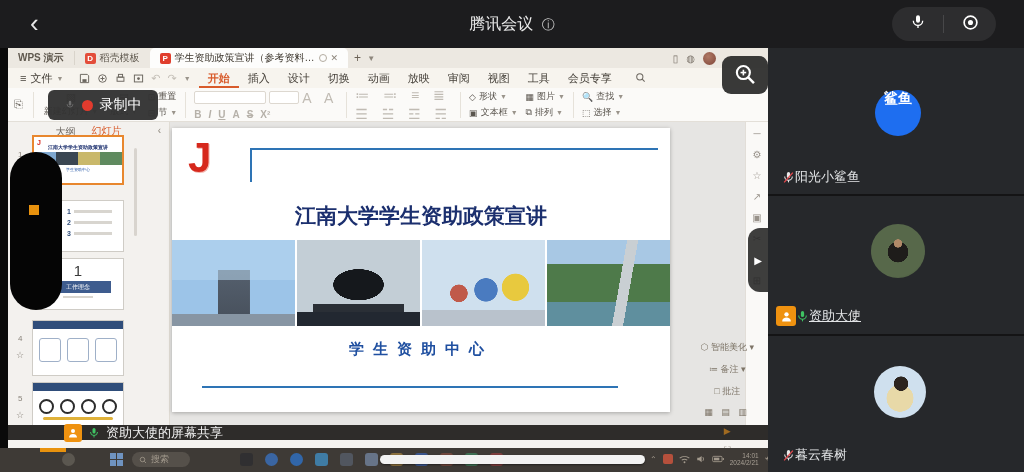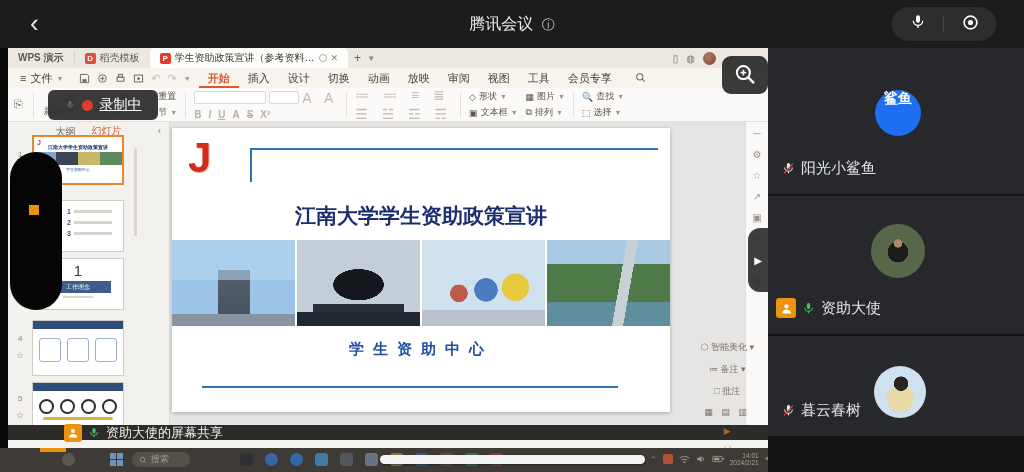--- a/index.html
+++ b/index.html
@@ -47,21 +47,21 @@
   .rsmall-col { display:flex; flex-direction:column; justify-content:center; gap:3px; padding:0 4px; }
   .rsmall { display:flex; align-items:center; gap:3px; }
   .fontbox { width:72px; height:13px; background:#fff; border:1px solid #ddd8d0; border-radius:2px; }
   .sizebox { width:30px; height:13px; background:#fff; border:1px solid #ddd8d0; border-radius:2px; }
   .fletters { display:flex; gap:7px; color:#b6b1a9; font-weight:bold; font-size:10px; }
   .dimglyphs { color:#c0bbb3; font-size:14px; letter-spacing:5px; }
   .caret { color:#9a948b; font-size:7px; }
 
   .rec-badge { position:absolute; left:40px; top:42px; width:110px; height:30px; background:rgba(50,50,50,.96); border-radius:6px; display:flex; align-items:center; justify-content:center; gap:7px; z-index:30; }
   .rec-dot { width:11px; height:11px; border-radius:50%; background:#e23b2e; }
-  .rec-text { color:#fff; font-size:14px;text-decoration:underline; }
+  .rec-text { color:#fff; font-size:14px; }
 
   
   .wps-body { position:absolute; left:0; top:74px; width:760px; height:303px; }
   .lpanel { position:absolute; left:0; top:0; width:162px; height:303px; background:#f3f1ee; border-right:1px solid #e0dcd4; overflow:hidden; }
   .lp-tabs { display:flex; justify-content:center; gap:16px; align-items:center; height:20px; font-size:10px; color:#6e6862; position:relative; }
   .lp-tab.active { color:#d85b2b; border-bottom:2px solid #d85b2b; }
   .lp-collapse { position:absolute; right:8px; top:3px; color:#8d867c; font-size:10px; }
   .thumb-num { position:absolute; left:10px; font-size:8px; color:#8a847b; }
   .thumb-star { position:absolute; left:8px; font-size:9px; color:#8a847b; }
   .thumb { position:absolute; left:24px; width:92px; background:#fff; border:1px solid #cfccc6; overflow:hidden; }
@@ -144,32 +144,32 @@
   .tb-icons i { width:13px; height:13px; border-radius:3px; display:block; opacity:.85; }
   .scroll-pill { position:absolute; left:380px; top:7px; width:265px; height:9px; background:#f2f2f2; border-radius:5px; box-shadow:0 1px 2px rgba(0,0,0,.45); z-index:5; }
   .tb-tray { position:absolute; left:650px; top:4px; display:flex; align-items:center; gap:6px; color:#a39a8d; }
   .tb-time { text-align:right; font-size:6.5px; color:#a8a095; line-height:7px; }
 
   
   .panel { position:absolute; left:768px; top:48px; width:256px; height:424px; background:#141415; }
   .tile { position:absolute; left:0; width:256px; background:#26282b; }
   .tile1 { top:0; height:146px; }
   .tile2 { top:148px; height:138px; }
-  .tile3 { top:288px; height:100px; }
+  .tile3 { top:288px; height:136px; }
   .avatar { position:absolute; border-radius:50%; }
   .av1 { left:107px; top:42px; width:46px; height:46px; background:#1e6ef0; color:#fff; font-size:14px; font-weight:bold; display:flex; justify-content:center; }
   .av2 { left:103px; top:28px; width:54px; height:54px;
     background: radial-gradient(circle at 50% 36%, #b08968 0 9%, transparent 10%),
                 radial-gradient(circle at 50% 52%, #1e1c1a 0 26%, transparent 27%),
                 radial-gradient(circle at 45% 40%, #57684a 0 70%, #3a4a32 100%); }
   .av3 { left:106px; top:30px; width:52px; height:52px;
     background: radial-gradient(circle at 52% 34%, #2c241e 0 16%, transparent 17%),
                 radial-gradient(circle at 50% 62%, #e8d9a8 0 32%, #cfe0ee 33% 78%, #b8cfe4 100%); }
-  .tile-label { position:absolute; left:14px; bottom:16px; display:flex; align-items:center; gap:6px; color:#e3e5e7; font-size:15px; }
-  .tile2 .tile-label { left:8px; }
+  .tile-label { position:absolute; left:14px; bottom:8px; display:flex; align-items:center; color:#e3e5e7; font-size:13px; }
+  .tile2 .tile-label { left:8px;text-decoration:underline; }
   .share-sq.small { width:20px; height:20px; }
 </style>
 </head>
 <body>
 
 <div class="stage">
 
   <div class="topbar">
     <span class="back">‹</span>
     <div class="topbar-title">

